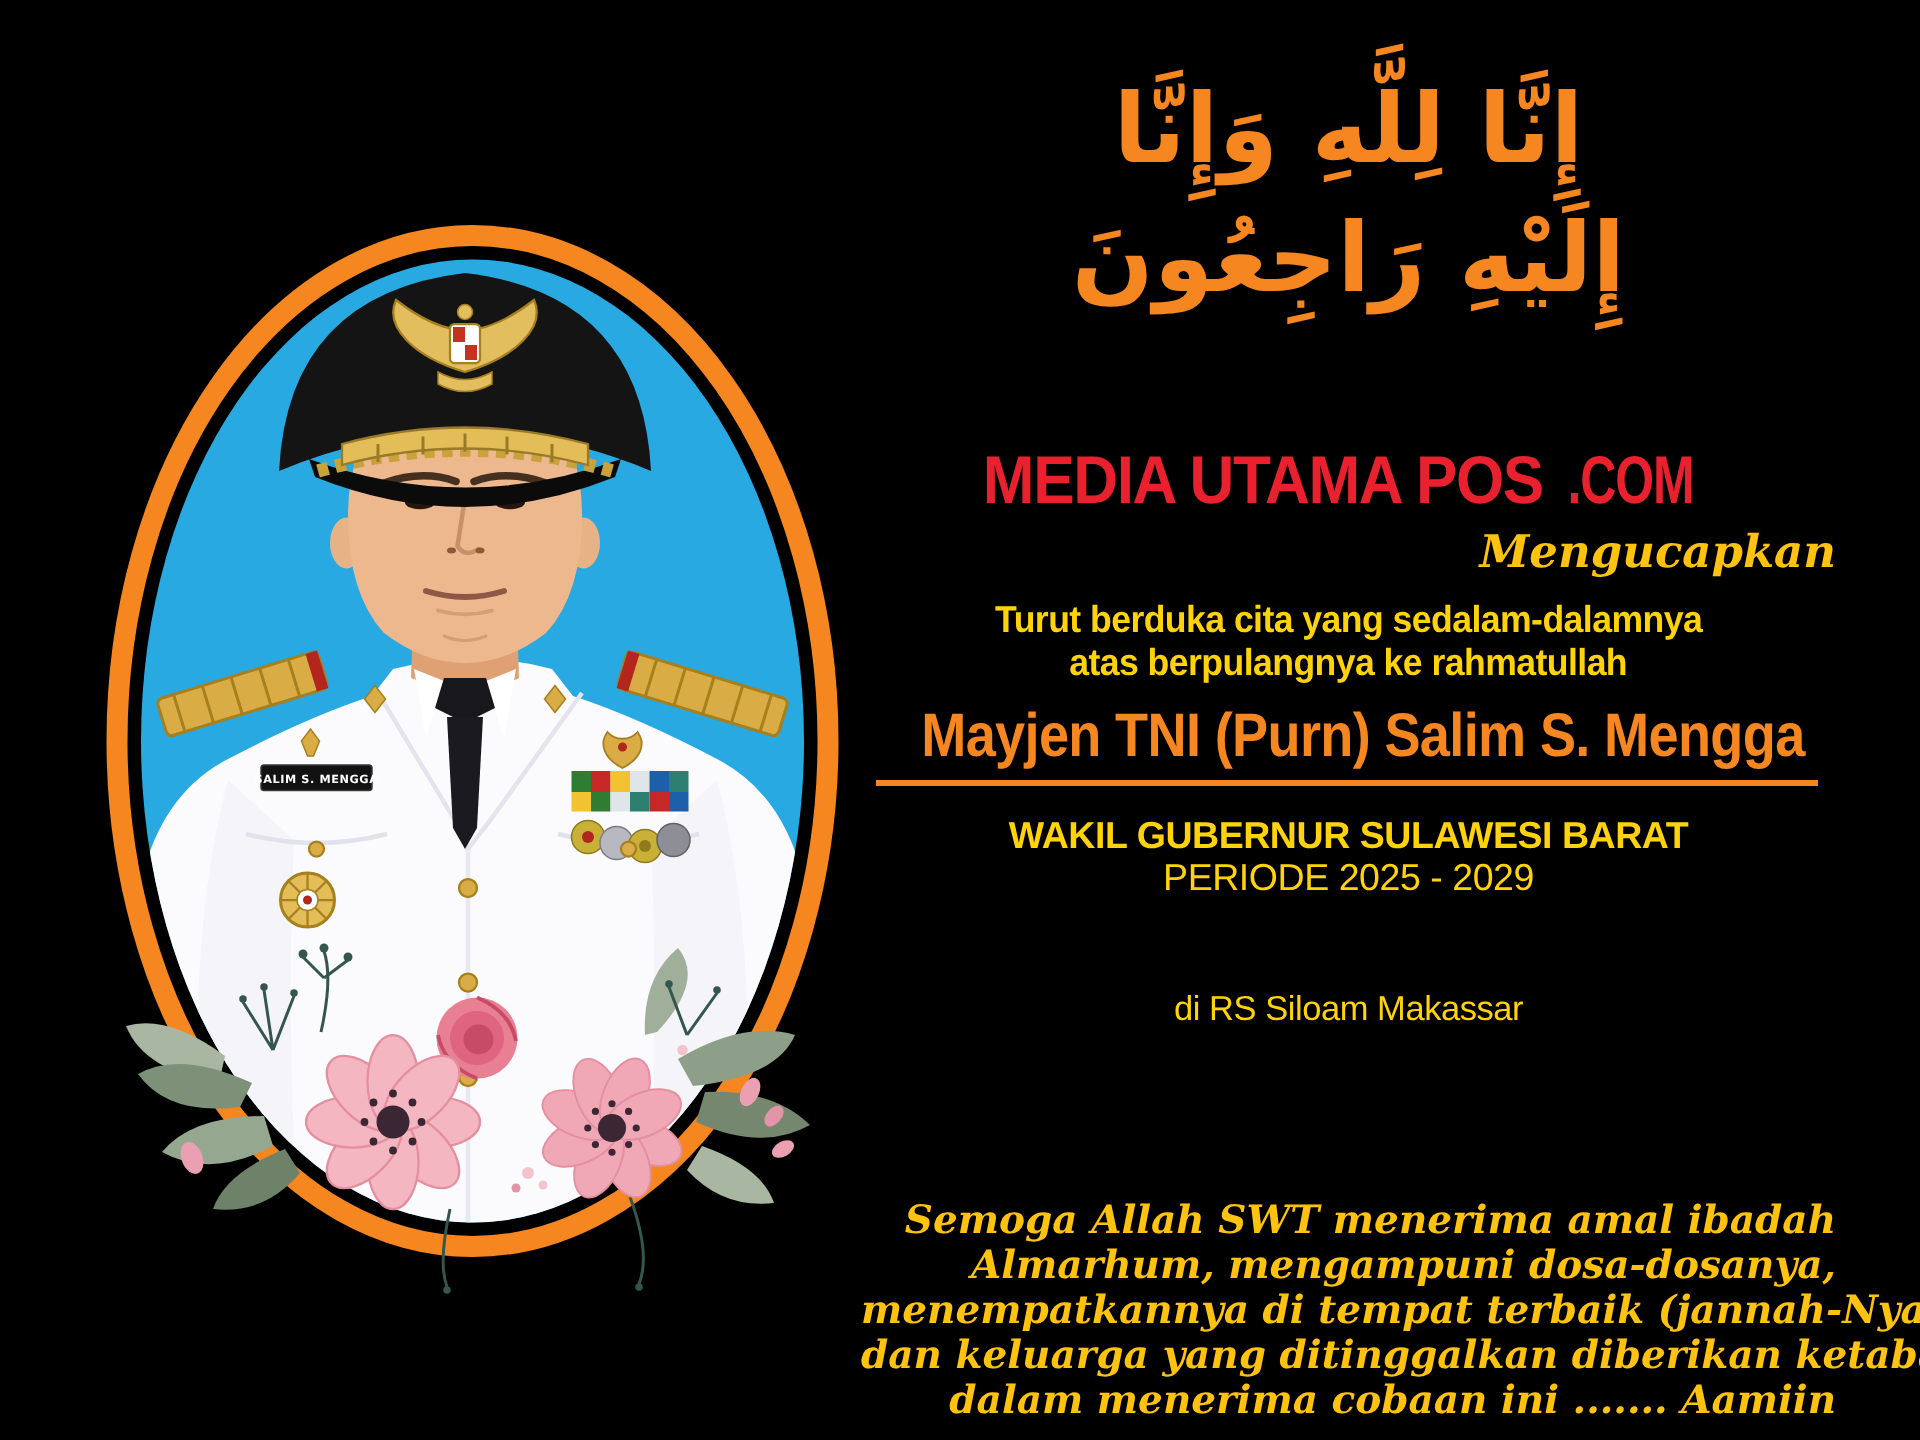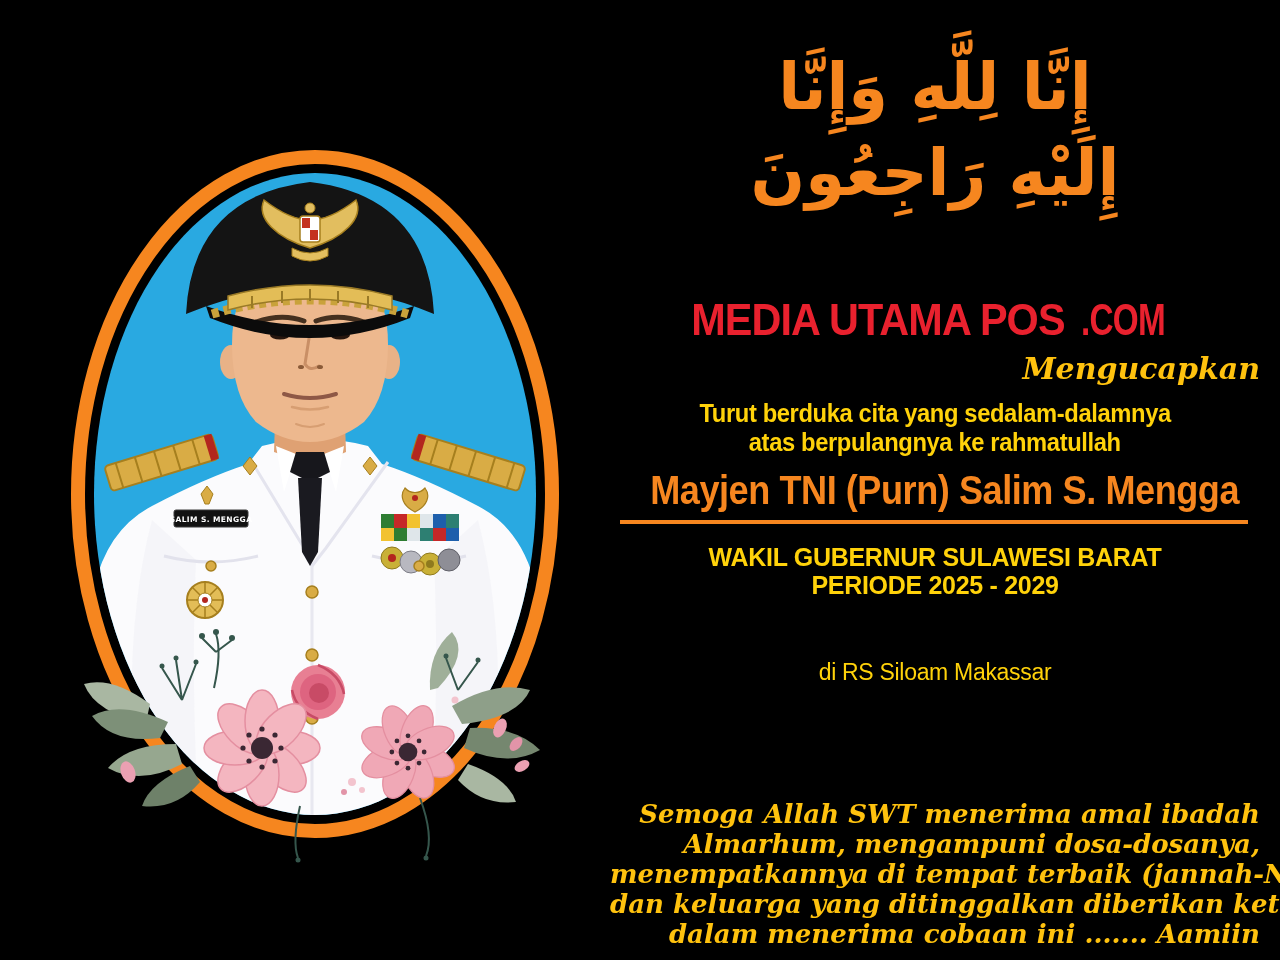--- a/index.html
+++ b/index.html
@@ -1,34 +1,34 @@
 <!DOCTYPE html>
 <html><head>
 <meta charset="utf-8">
 <style>
   html,body{margin:0;padding:0;background:#000;}
   .canvas{position:relative;width:1280px;height:960px;background:#000;overflow:hidden;
           font-family:"Liberation Sans",sans-serif;}
   .portrait-svg{position:absolute;left:0;top:0;}
-  .right{position:absolute;left:610px;top:0;width:650px;height:960px;}
+  .right{position:absolute;left:574px;top:0;width:650px;height:960px;}
   .rt{position:absolute;left:0;right:0;text-align:center;white-space:nowrap;}
   .callig{top:44px;direction:rtl;color:#F6861F;font-family:"DejaVu Sans",sans-serif;
           font-size:64px;line-height:86px;font-weight:bold;}
   .brand{top:297px;font-size:45px;line-height:46px;font-weight:bold;color:#E9212E;}
   .brand .b1{display:inline-block;transform:scaleX(.92);transform-origin:center;letter-spacing:-1px;}
   .brand .b2{display:inline-block;transform:scaleX(.74);transform-origin:left;letter-spacing:-1px;}
   .script{font-family:"DejaVu Serif",serif;font-style:italic;font-weight:bold;color:#FFC20E;text-align:right;}
   .mengucapkan{top:351px;font-size:30px;}
   .condolence{top:399px;font-size:25px;line-height:29px;color:#FFD20A;font-weight:bold;letter-spacing:-.4px;}
   .condolence span{display:inline-block;transform:scaleX(.95);}
   .deceased{top:467px;font-size:41px;font-weight:bold;color:#F6861F;}
   .deceased span{display:inline-block;transform:scaleX(.88);letter-spacing:-.5px;}
   .rule{position:absolute;top:520px;left:10px;width:628px;height:4px;background:#F6861F;}
   .pos1{top:543px;font-size:25px;font-weight:bold;color:#FFD20A;letter-spacing:-.3px;}
-  .pos2{top:571px;font-size:25px;font-weight:bold;color:#FFD20A;letter-spacing:-.3px;}
+  .pos2{top:571px;font-size:25px;font-weight:normal;color:#FFD20A;letter-spacing:-.3px;}
   .date1{top:629px;font-size:25px;color:#FFD20A;letter-spacing:-.3px;}
   .date2{top:659px;font-size:23px;color:#FFD20A;letter-spacing:-.3px;}
   .dua{top:722px;font-size:25px;font-weight:bold;color:#FFD20A;}
   .dua span{display:inline-block;transform:scaleX(.92);}
   .prayer{top:783px;font-size:26px;line-height:30px;margin-top:16px;}
   .prayer div{white-space:nowrap;}
 </style>
 </head>
 <body>
 

